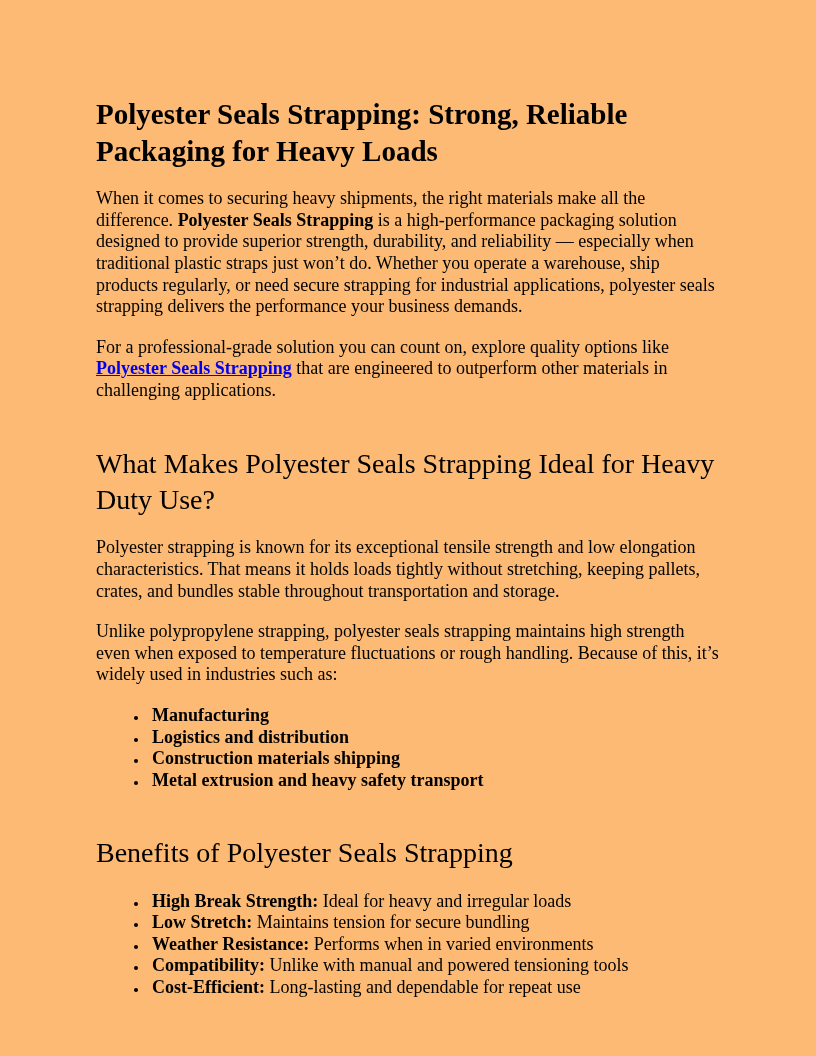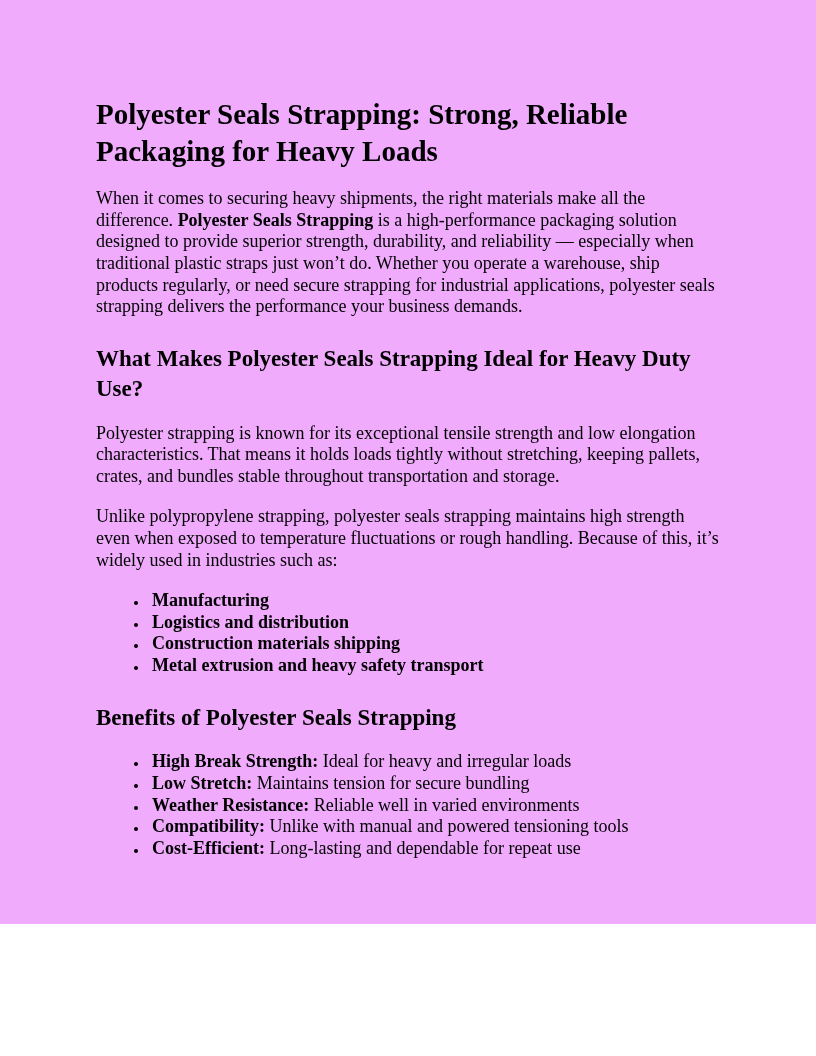--- a/index.html
+++ b/index.html
@@ -7,35 +7,35 @@
   body {
     width: 816px;
     height: 1056px;
     margin: 0 auto;
     font-family: "Liberation Serif", serif;
     color: #000000;
     overflow: hidden;
   }
   .page {
     width: 816px;
-    height: 924px;
+    height: 1056px;
     padding: 96px 97px 0 96px;
-    background: #f0abfc;
+    background: #fdba74;
   }
   h1.doc-title {
     font-size: 29px;
     font-weight: bold;
     line-height: 1.28;
     margin-bottom: 18px;
   }
   h2.section-heading {
-    font-size: 23px;
-    font-weight: bold;
+    font-size: 28px;
+    font-weight: normal;
     line-height: 1.3;
-    margin-top: 26px;
+    margin-top: 44px;
     margin-bottom: 19px;
   }
   p.body-para {
     font-size: 18px;
     line-height: 1.2;
     margin-bottom: 19px;
   }
   ul.doc-list {
     list-style: disc;
     padding-left: 52px;
@@ -57,20 +57,21 @@
 </style>
 </head>
 <body>
 
 <div class="page">
 
   <h1 class="doc-title">Polyester Seals Strapping: Strong, Reliable Packaging for Heavy Loads</h1>
 
   <p class="body-para"><span>When it comes to securing heavy shipments, the right materials make all the difference. </span><span class="bold-run">Polyester Seals Strapping</span><span> is a high-performance packaging solution designed to provide superior strength, durability, and reliability — especially when traditional plastic straps just won’t do. Whether you operate a warehouse, ship products regularly, or need secure strapping for industrial applications, polyester seals strapping delivers the performance your business demands.</span></p>
 
+  <p class="body-para"><span>For a professional-grade solution you can count on, explore quality options like </span><a href="#" class="doc-link" style="color:#0000EE;">Polyester Seals Strapping</a><span> that are engineered to outperform other materials in challenging applications.</span></p>
 
   <h2 class="section-heading">What Makes Polyester Seals Strapping Ideal for Heavy Duty Use?</h2>
 
   <p class="body-para">Polyester strapping is known for its exceptional tensile strength and low elongation characteristics. That means it holds loads tightly without stretching, keeping pallets, crates, and bundles stable throughout transportation and storage.</p>
 
   <p class="body-para">Unlike polypropylene strapping, polyester seals strapping maintains high strength even when exposed to temperature fluctuations or rough handling. Because of this, it’s widely used in industries such as:</p>
 
   <ul class="doc-list">
     <li><span class="bold-run">Manufacturing</span></li>
     <li><span class="bold-run">Logistics and distribution</span></li>
@@ -78,18 +79,18 @@
     <li><span class="bold-run">Metal extrusion and heavy safety transport</span></li>
   </ul>
 
 
   <h2 class="section-heading">Benefits of Polyester Seals Strapping</h2>
 
 
   <ul class="doc-list">
     <li><span class="bold-run">High Break Strength:</span><span> Ideal for heavy and irregular loads</span></li>
     <li><span class="bold-run">Low Stretch:</span><span> Maintains tension for secure bundling</span></li>
-    <li><span class="bold-run">Weather Resistance:</span><span> Reliable well in varied environments</span></li>
+    <li><span class="bold-run">Weather Resistance:</span><span> Performs when in varied environments</span></li>
     <li><span class="bold-run">Compatibility:</span><span> Unlike with manual and powered tensioning tools</span></li>
     <li><span class="bold-run">Cost-Efficient:</span><span> Long-lasting and dependable for repeat use</span></li>
   </ul>
 
 </div>
 
 </body></html>

